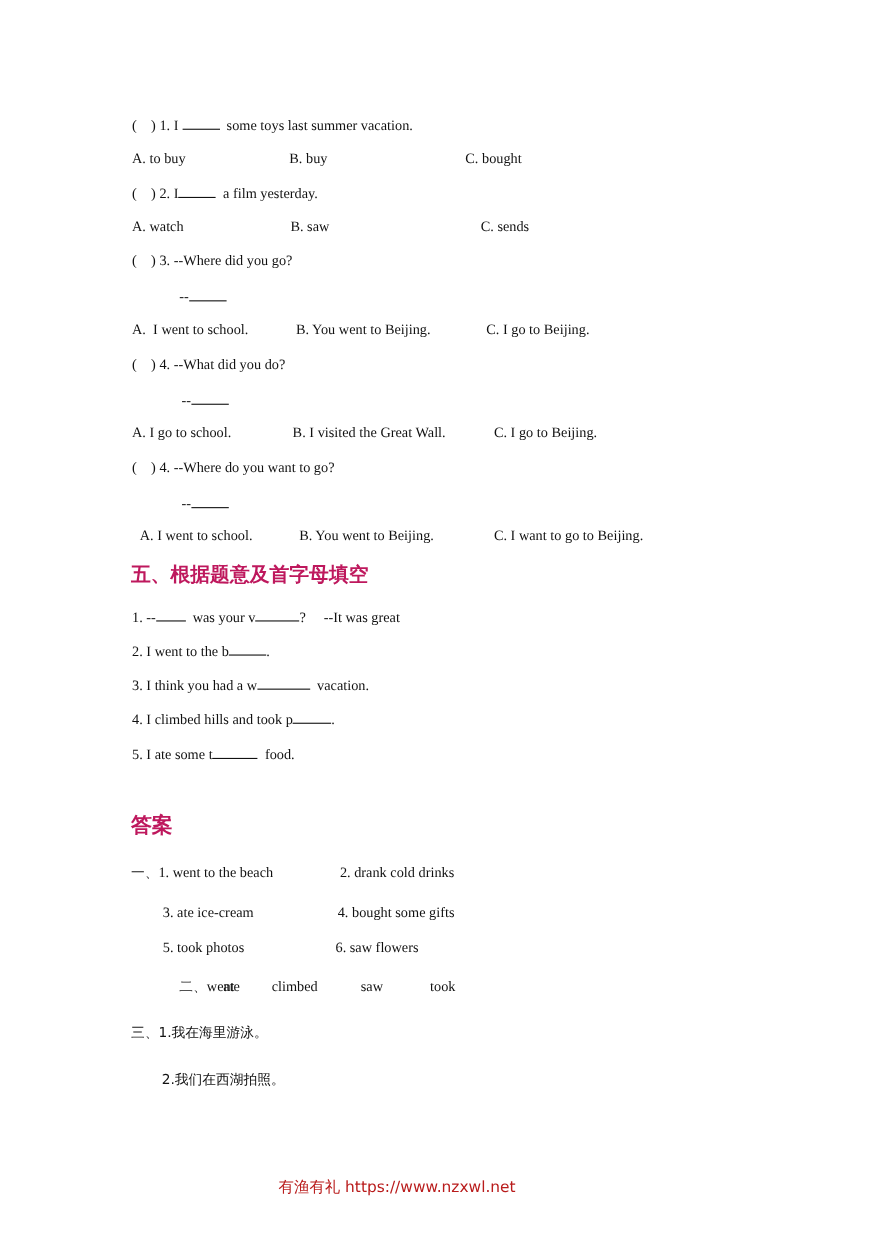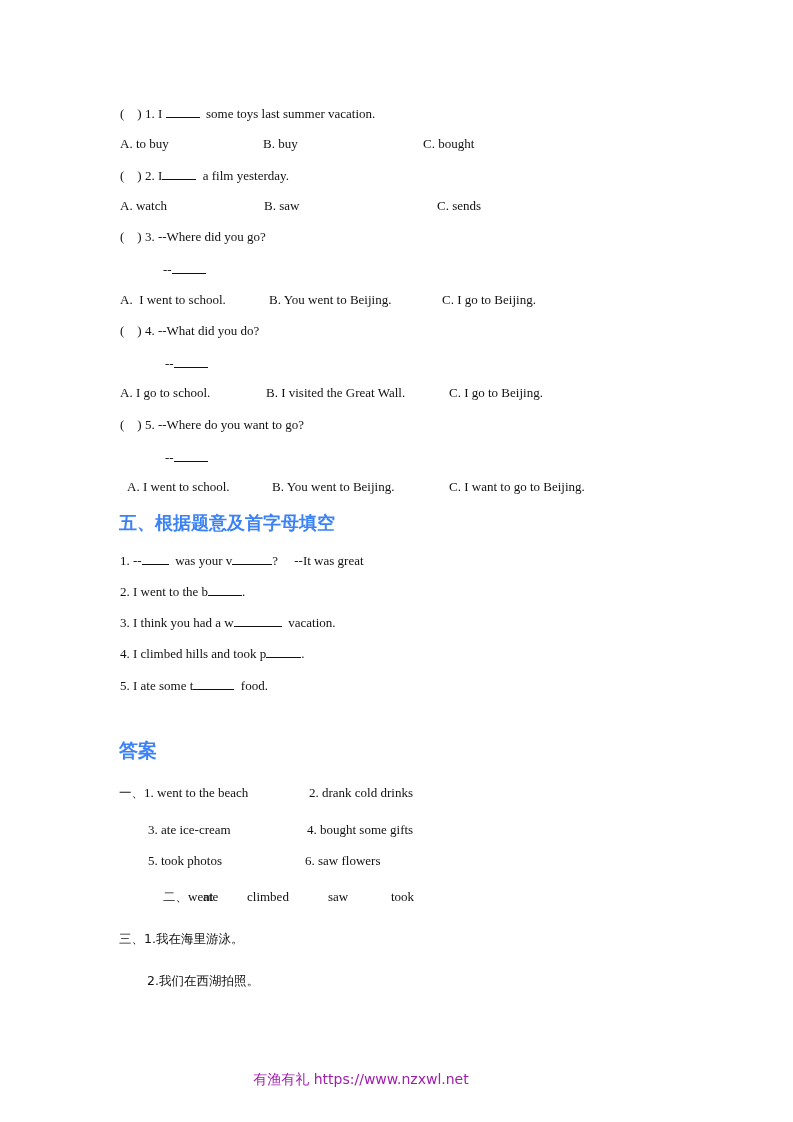--- a/index.html
+++ b/index.html
@@ -1,24 +1,24 @@
 <!DOCTYPE html>
 <html><head>
   <meta charset="utf-8">
   <style>
     html, body { margin: 0; padding: 0; background: #ffffff; }
     body { width: 793px; height: 1122px; position: relative; overflow: hidden;
       font-family: "Liberation Serif", "DejaVu Serif", serif; color: #111; font-size: 13px; }
     .line { position: absolute; white-space: pre; line-height: 16px; }
     .blank { display: inline-block; border-bottom: 1px solid #111; height: 12px; vertical-align: baseline; }
     .heading { position: absolute; font-family: "DejaVu Sans", "Liberation Sans", sans-serif;
-      font-weight: bold; font-size: 18px; line-height: 22px; color: #3b82f6; }
+      font-weight: bold; font-size: 18px; line-height: 22px; color: #be185d; }
     .cjk { font-family: "DejaVu Sans", "Liberation Sans", sans-serif; font-size: 12.5px; }
     .footer { position: absolute; top: 1071px; left: 0; width: 722px; text-align: center;
-      font-family: "DejaVu Sans", "Liberation Sans", sans-serif; font-size: 14px; color: #a21caf; }
+      font-family: "DejaVu Sans", "Liberation Sans", sans-serif; font-size: 14px; color: #b91c1c; }
     .opt { position: absolute; white-space: pre; line-height: 16px; }
   </style>
 </head>
 <body>
 
 <div class="line" style="top:105px;left:120px;"><span>(    ) 1. I </span><span class="blank" style="width:34px;"></span><span>  some toys last summer vacation.</span></div>
 <div class="opt" style="top:136px;left:120px;">A. to buy</div>
 <div class="opt" style="top:136px;left:263px;">B. buy</div>
 <div class="opt" style="top:136px;left:423px;">C. bought</div>
 
@@ -32,21 +32,21 @@
 <div class="opt" style="top:292px;left:120px;">A.  I went to school.</div>
 <div class="opt" style="top:292px;left:269px;">B. You went to Beijing.</div>
 <div class="opt" style="top:292px;left:442px;">C. I go to Beijing.</div>
 
 <div class="line" style="top:323px;left:120px;">(    ) 4. --What did you do?</div>
 <div class="line" style="top:355px;left:165px;"><span>--</span><span class="blank" style="width:34px;"></span></div>
 <div class="opt" style="top:385px;left:120px;">A. I go to school.</div>
 <div class="opt" style="top:385px;left:266px;">B. I visited the Great Wall.</div>
 <div class="opt" style="top:385px;left:449px;">C. I go to Beijing.</div>
 
-<div class="line" style="top:417px;left:120px;">(    ) 5. --Where do you want to go?</div>
+<div class="line" style="top:417px;left:120px;">(    ) 4. --Where do you want to go?</div>
 <div class="line" style="top:449px;left:165px;"><span>--</span><span class="blank" style="width:34px;"></span></div>
 <div class="opt" style="top:479px;left:127px;">A. I went to school.</div>
 <div class="opt" style="top:479px;left:272px;">B. You went to Beijing.</div>
 <div class="opt" style="top:479px;left:449px;">C. I want to go to Beijing.</div>
 
 <div class="heading" style="top:512px;left:119px;">五、根据题意及首字母填空</div>
 
 <div class="line" style="top:552px;left:120px;"><span>1. --</span><span class="blank" style="width:27px;"></span><span>  was your v</span><span class="blank" style="width:40px;"></span><span>?     --It was great</span></div>
 
 <div class="line" style="top:583px;left:120px;"><span>2. I went to the b</span><span class="blank" style="width:34px;"></span><span>.</span></div>

